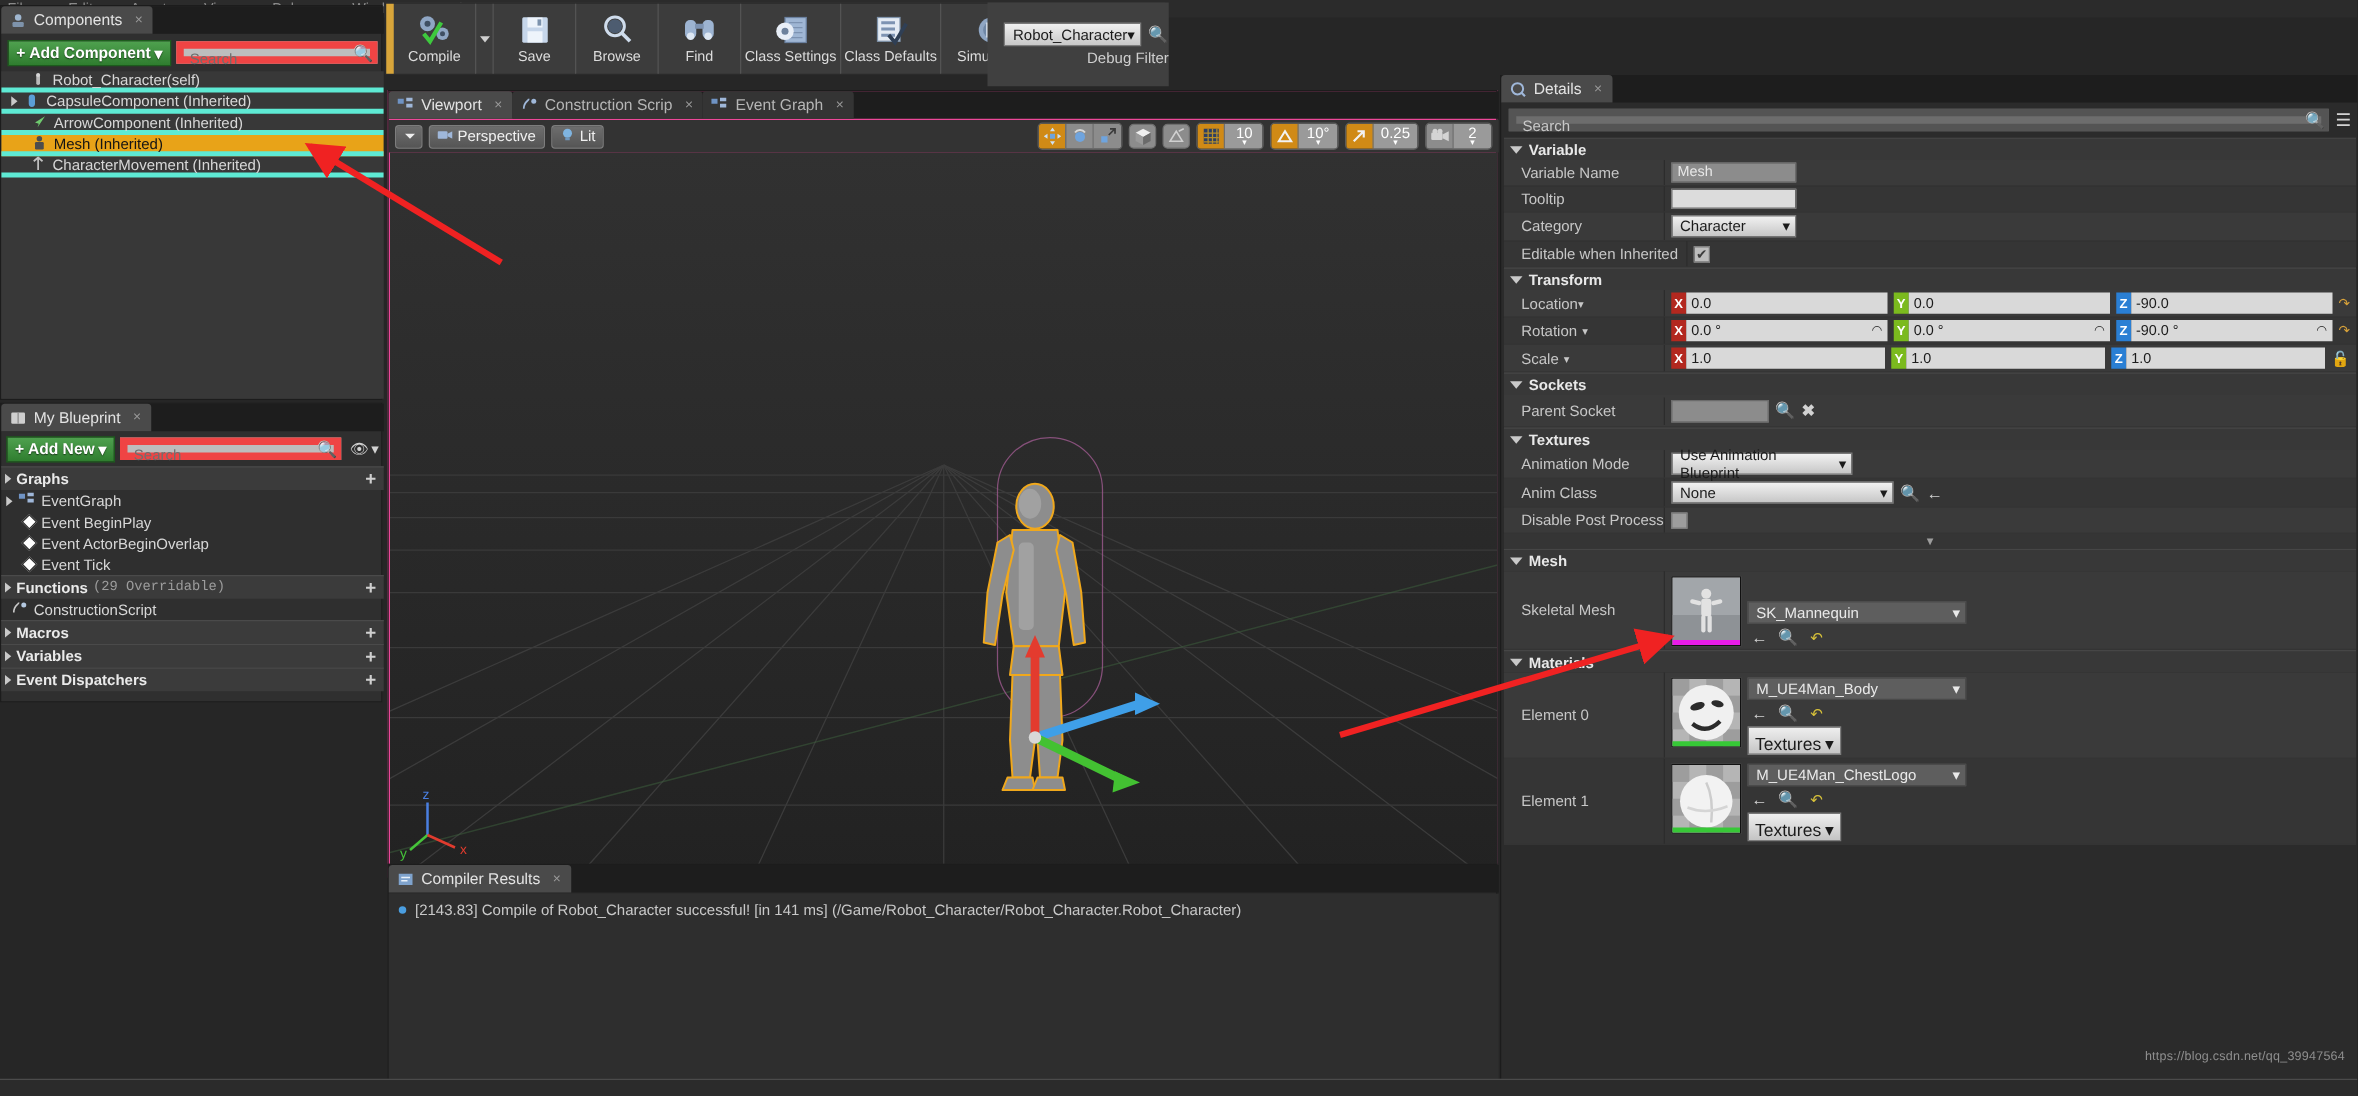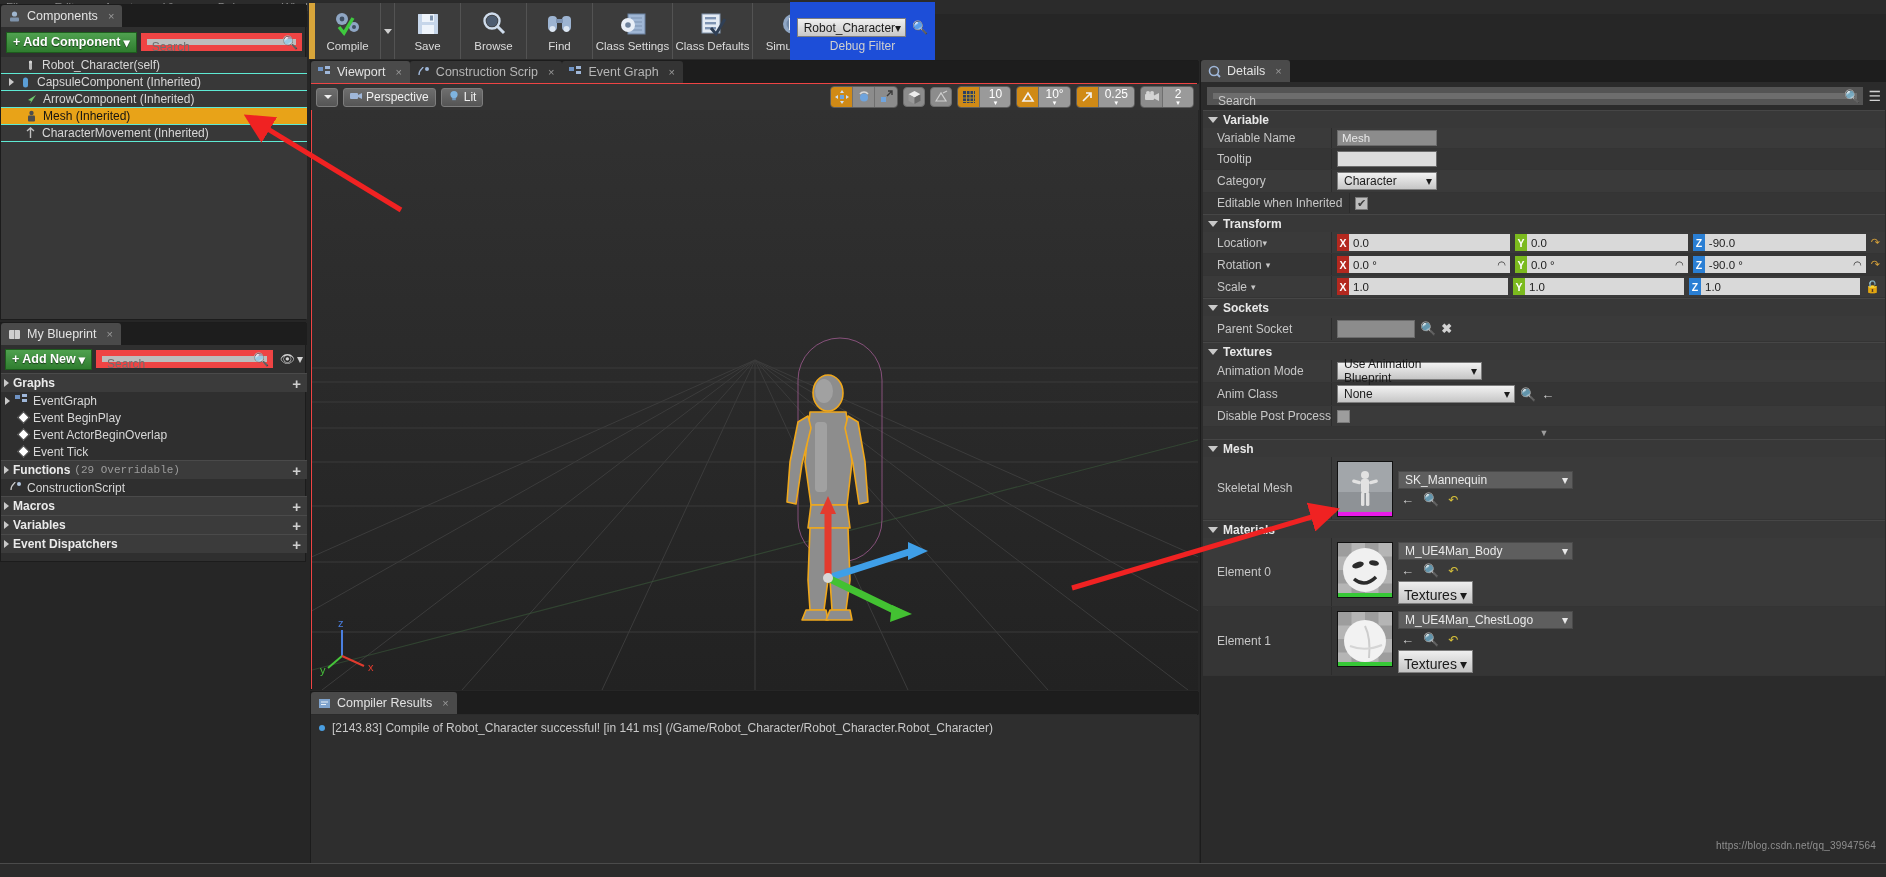--- a/index.html
+++ b/index.html
@@ -60,21 +60,21 @@
   
   #components { left: 0; top: 4px; width: 306px; height: 316px; background: #2f2f2f;
                 border: 1px solid #1c1c1c; }
   #comp-tabbar { position: absolute; left: 0; top: 0; width: 306px; }
   #comp-toolbar { position: absolute; left: 0; top: 24px; width: 306px; height: 26px;
                   display: flex; align-items: center; gap: 4px; padding: 0 5px; }
   #comp-tree { position: absolute; left: 0; top: 52px; width: 306px; bottom: 0;
                background: #383838; overflow: hidden; }
   .crow { height: 17px; display: flex; align-items: center; gap: 5px;
           padding-left: 6px; font-size: 12px; color: #d7d7d7;
-          border-bottom: 1px solid #5eead4; }
+          border-bottom: 4px solid #5eead4; }
   .crow.sel { background: #e8a318; color: #141414; }
   .cicon { width: 13px; height: 13px; flex: 0 0 13px; }
 
   
   #myblueprint { left: 0; top: 322px; width: 306px; height: 240px; background: #2f2f2f;
                  border: 1px solid #1c1c1c; }
   #mb-tabbar { position: absolute; left: 0; top: 0; width: 306px; }
   #mb-toolbar { position: absolute; left: 0; top: 24px; width: 306px; height: 24px;
                 display: flex; align-items: center; gap: 4px; padding: 0 4px; }
   #mb-list { position: absolute; left: 0; top: 50px; width: 306px; bottom: 0; }
@@ -97,32 +97,32 @@
           border-right: 1px solid #535353; }
   .tbtn.nosep { border-right: none; }
   .tbtn .tlabel { font-size: 11.5px; color: #dcdcdc; }
   .tbtn .glyph { height: 28px; display: flex; align-items: center; }
   .tbtn.wide { width: 80px; }
   .tbtn.arrow { width: 14px; border-right: 1px solid #535353; justify-content: center; }
   .dncar { width: 0; height: 0; border-left: 4px solid transparent;
            border-right: 4px solid transparent; border-top: 5px solid #cfcfcf; }
 
   #debugfilter { position: absolute; left: 790px; top: 2px; width: 145px; height: 67px;
-                 background: #1d4ed8; display: flex; flex-direction: column;
-                 align-items: center; justify-content: center; gap: 2px; }
+                 background: #404040; display: flex; flex-direction: column;
+                 align-items: flex-end; justify-content: center; gap: 2px; }
   #df-row { display: flex; align-items: center; gap: 6px; }
   #df-combo { height: 19px; min-width: 94px; background: linear-gradient(#f0f0f0,#c8c8c8);
               border: 1px solid #7e7e7e; display: flex; align-items: center;
               justify-content: space-between; padding: 0 4px 0 6px;
               font-size: 12px; color: #1a1a1a; }
   #df-label { font-size: 12px; color: #cfcfcf; }
 
   
-  #vpwrap { position: absolute; left: 310px; top: 60px; width: 888px; height: 630px;
-            background: #ef4444; border: 1px solid #1c1c1c; }
+  #vpwrap { position: absolute; left: 310px; top: 72px; width: 888px; height: 630px;
+            background: #ec4899; border: 1px solid #1c1c1c; }
   #vp-tabbar { position: absolute; left: 0; top: 0; width: 888px; }
   #vp-toolbar { position: absolute; left: 0; top: 23px; width: 888px; height: 26px;
                 background: #333; display: flex; align-items: center; padding: 0 5px; gap: 5px; }
   .vpbtn { height: 19px; background: linear-gradient(#6e6e6e,#555); border: 1px solid #7d7d7d;
            border-radius: 3px; display: flex; align-items: center; gap: 4px;
            padding: 0 6px; font-size: 12px; color: #f0f0f0; }
   .vpbtn.caret::after { content:''; width:0;height:0;border-left:4px solid transparent;
            border-right:4px solid transparent;border-top:4px solid #efefef; margin-left:2px; }
   .ib { height: 20px; min-width: 22px; border: 1px solid #6f6f6f; background: #8c8c8c;
         display: flex; align-items: center; justify-content: center; font-size: 12px;
@@ -915,21 +915,21 @@
       <div style="height:12px;background:#353535;display:flex;align-items:center;justify-content:center">
         <span style="font-size:9px;color:#9d9d9d">▼</span>
       </div>
 
       <div class="secthead">
         <span class="tri open"></span>
         <span>Mesh</span>
       </div>
       <div class="prow" style="min-height:62px">
         <div class="plabel">Skeletal Mesh</div>
-        <div class="pval" style="align-items:center;padding-top:4px">
+        <div class="pval" style="align-items:flex-end;padding-top:4px">
           <div class="thumb">
             <svg width="54" height="54" viewBox="0 0 54 54">
               <rect width="54" height="54" fill="#a2a6aa"></rect>
               <rect y="30" width="54" height="24" fill="#8e9296"></rect>
               <g fill="#e2e2e2">
                   <circle cx="27" cy="13" r="4"></circle>
                   <rect x="23" y="17" width="8" height="14" rx="2"></rect>
               <rect x="14" y="18" width="9" height="3.4" rx="1.6" transform="rotate(14 18 20)"></rect>
               <rect x="31" y="18" width="9" height="3.4" rx="1.6" transform="rotate(-14 36 20)"></rect>
               <rect x="23" y="30" width="3.4" height="14" rx="1.6"></rect>

